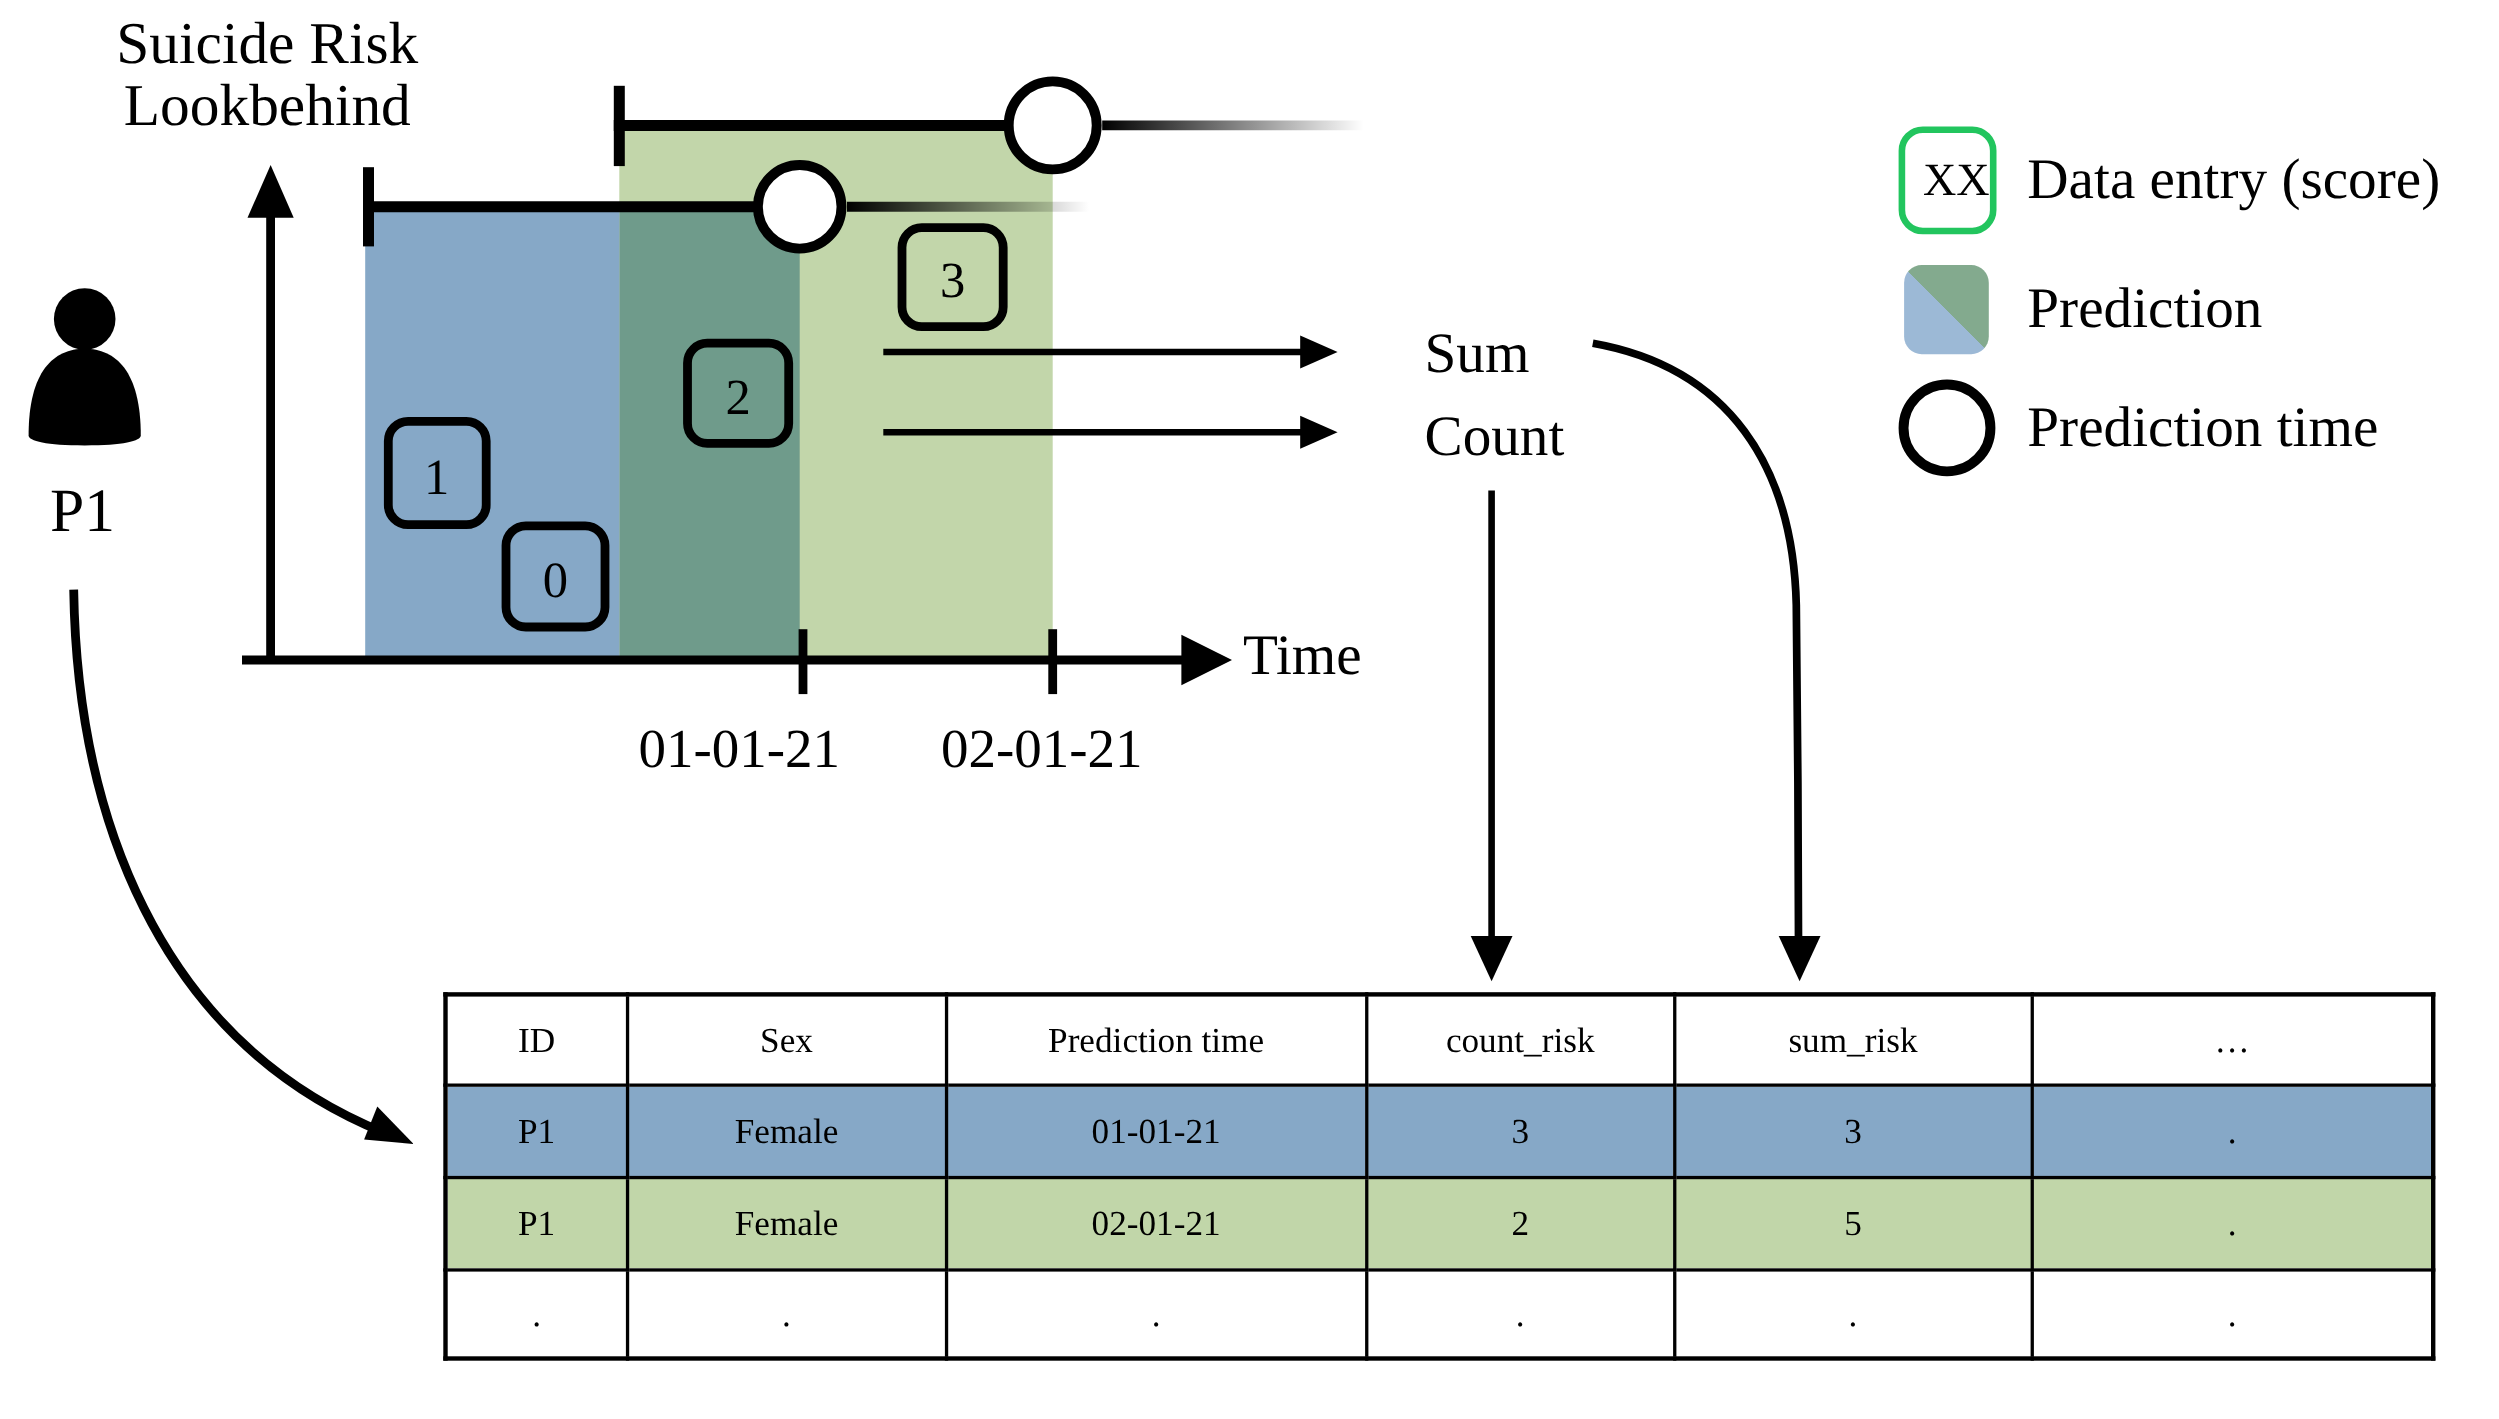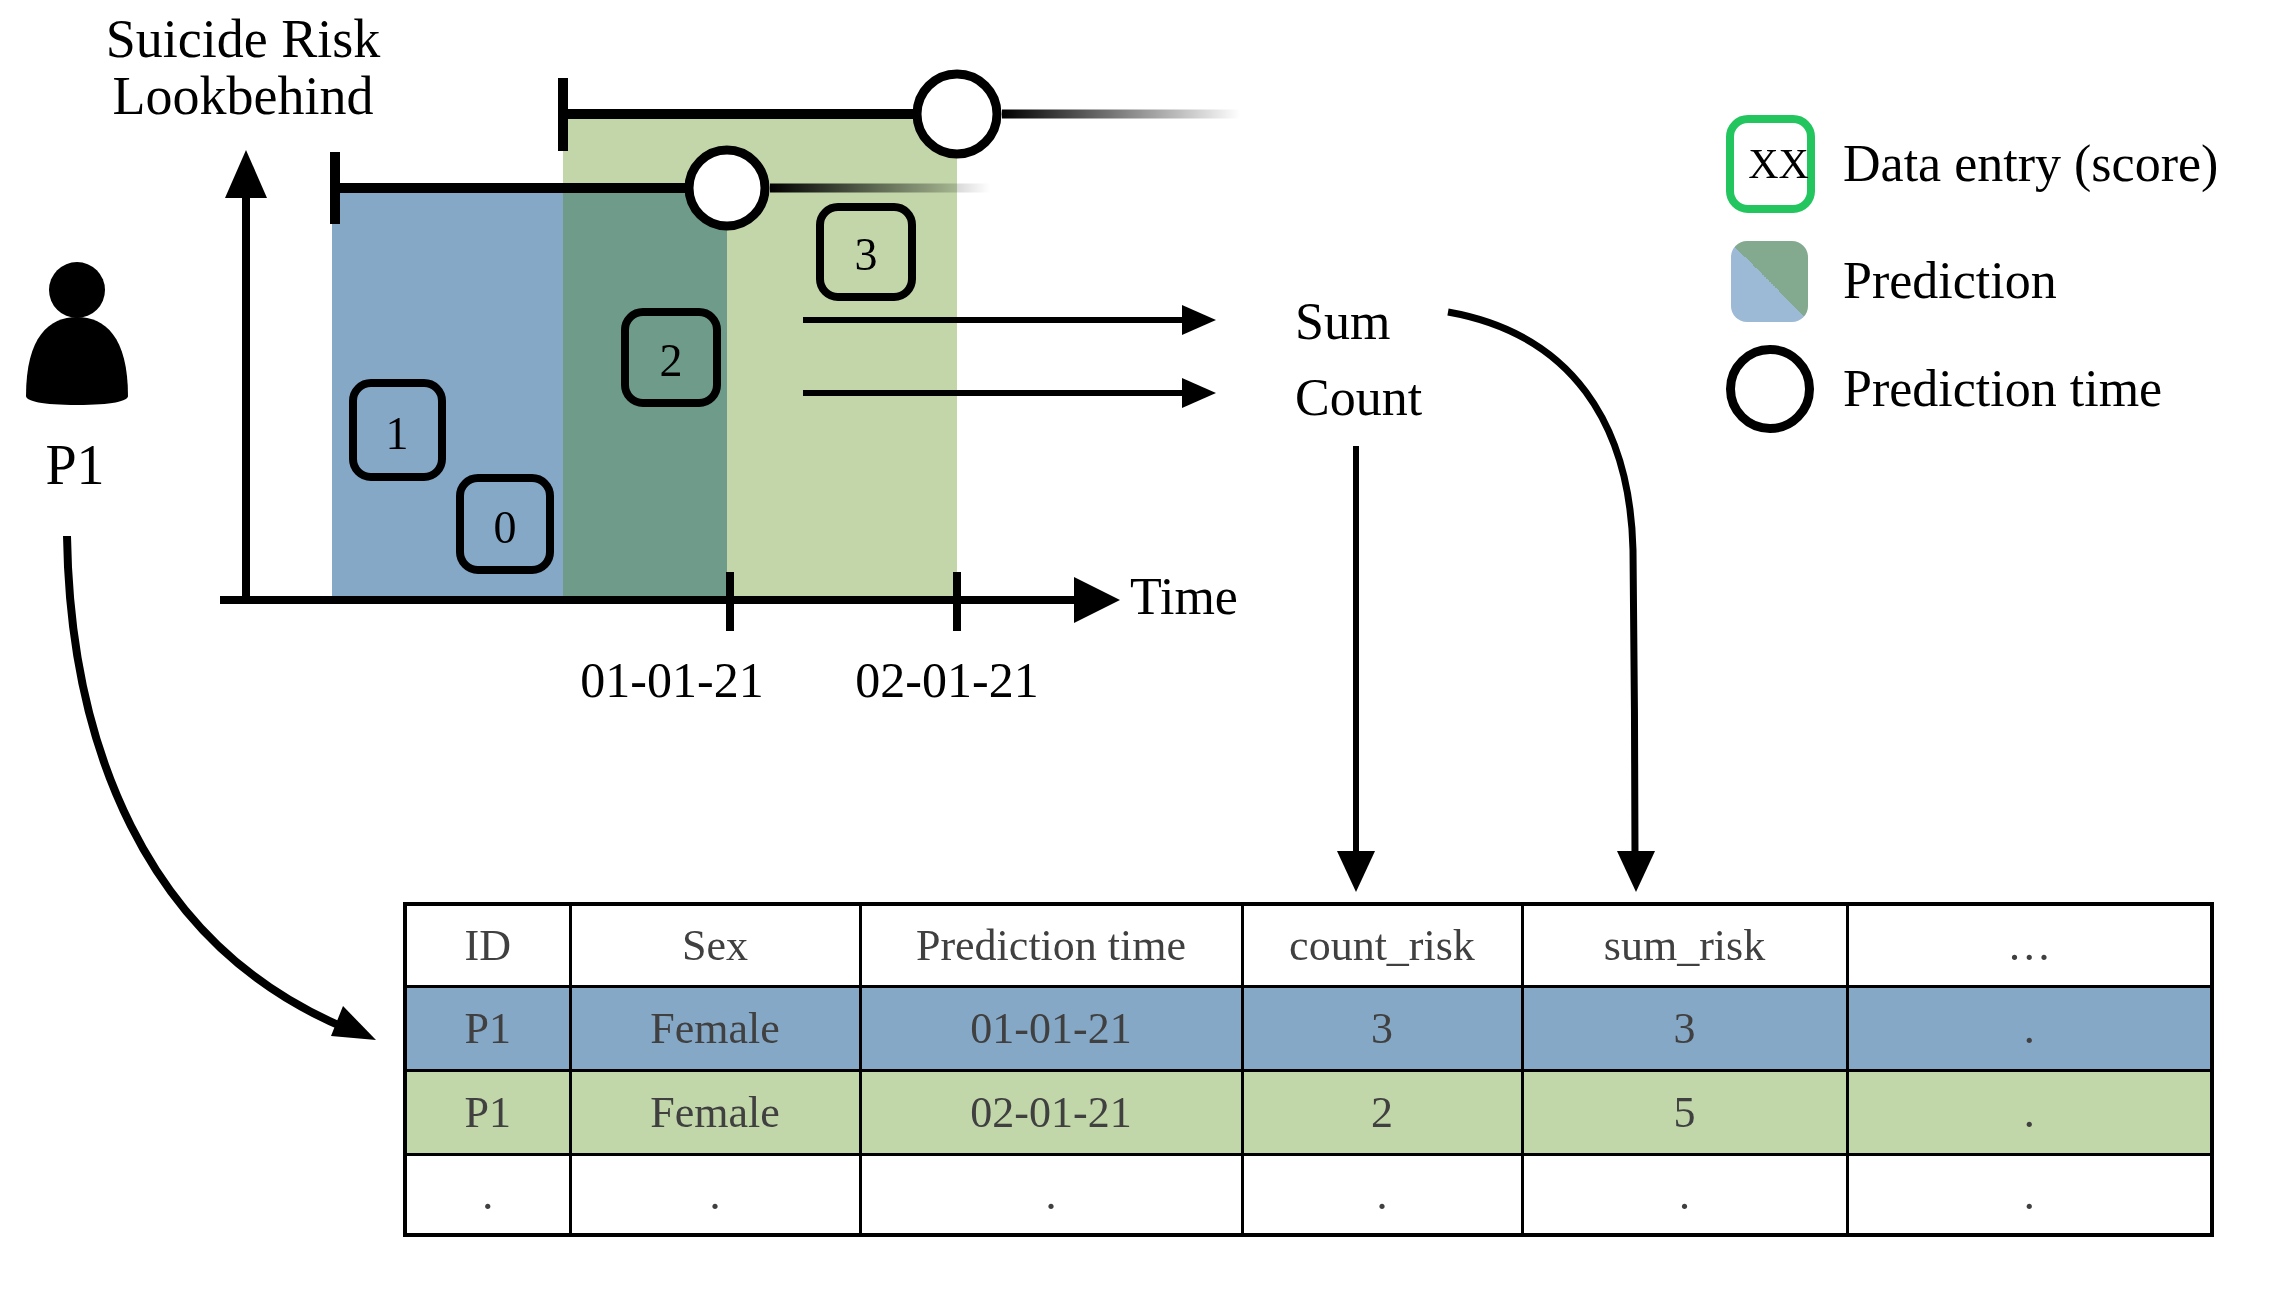--- a/index.html
+++ b/index.html
@@ -26,21 +26,21 @@
     align-items:center; justify-content:center; font-size:46px;
   }
   .digit-1 { left:367px; top:403px; }
   .digit-0 { left:475px; top:497px; }
   .digit-2 { left:641px; top:330px; }
   .digit-3 { left:836px; top:224px; }
 
   
   .legend-xx-box {
     position:absolute; left:1726px; top:115px; width:89px; height:98px;
-    box-sizing:border-box; border:8px solid #22c55e; border-radius:22px;
+    box-sizing:border-box; border:6px solid #22c55e; border-radius:22px;
     display:flex; align-items:center; justify-content:center; font-size:42px;padding-left:16px;
   }
   .legend-swatch {
     position:absolute; left:1731px; top:241px; width:77px; height:81px;
     border-radius:16px;
     background:linear-gradient(45deg, var(--c-legend_blue,#9cb9d6) 50%, var(--c-legend_green,#83aa8e) 50%);
   }
   .legend-circle {
     position:absolute; left:1726px; top:345px; width:88px; height:88px;
     box-sizing:border-box; border:9px solid #000; border-radius:50%; background:#fff;
@@ -50,21 +50,21 @@
   .legend-text-3 { left:1843px; top:359px; font-size:52px; }
 
   
   .data-table {
     position:absolute; left:403px; top:902px;
     border-collapse:collapse; table-layout:fixed; background:#fff;
     border:4px solid #000; font-family:"Liberation Serif","DejaVu Serif",serif;
   }
   .data-table td {
     border:3px solid #000; text-align:center; vertical-align:middle;
-    font-size:44px; padding:0; color:#404040; overflow:hidden;
+    font-size:32px; padding:0; color:#000000; overflow:hidden;
   }
   .h-header { height:82px; }
   .h-row    { height:84px; }
   .h-last   { height:81px; }
   .row-blue  td { background:var(--c-row_blue,#86a8c7); }
   .row-green td { background:var(--c-row_green,#c1d6a9); }
 </style>
 </head>
 <body>
 

